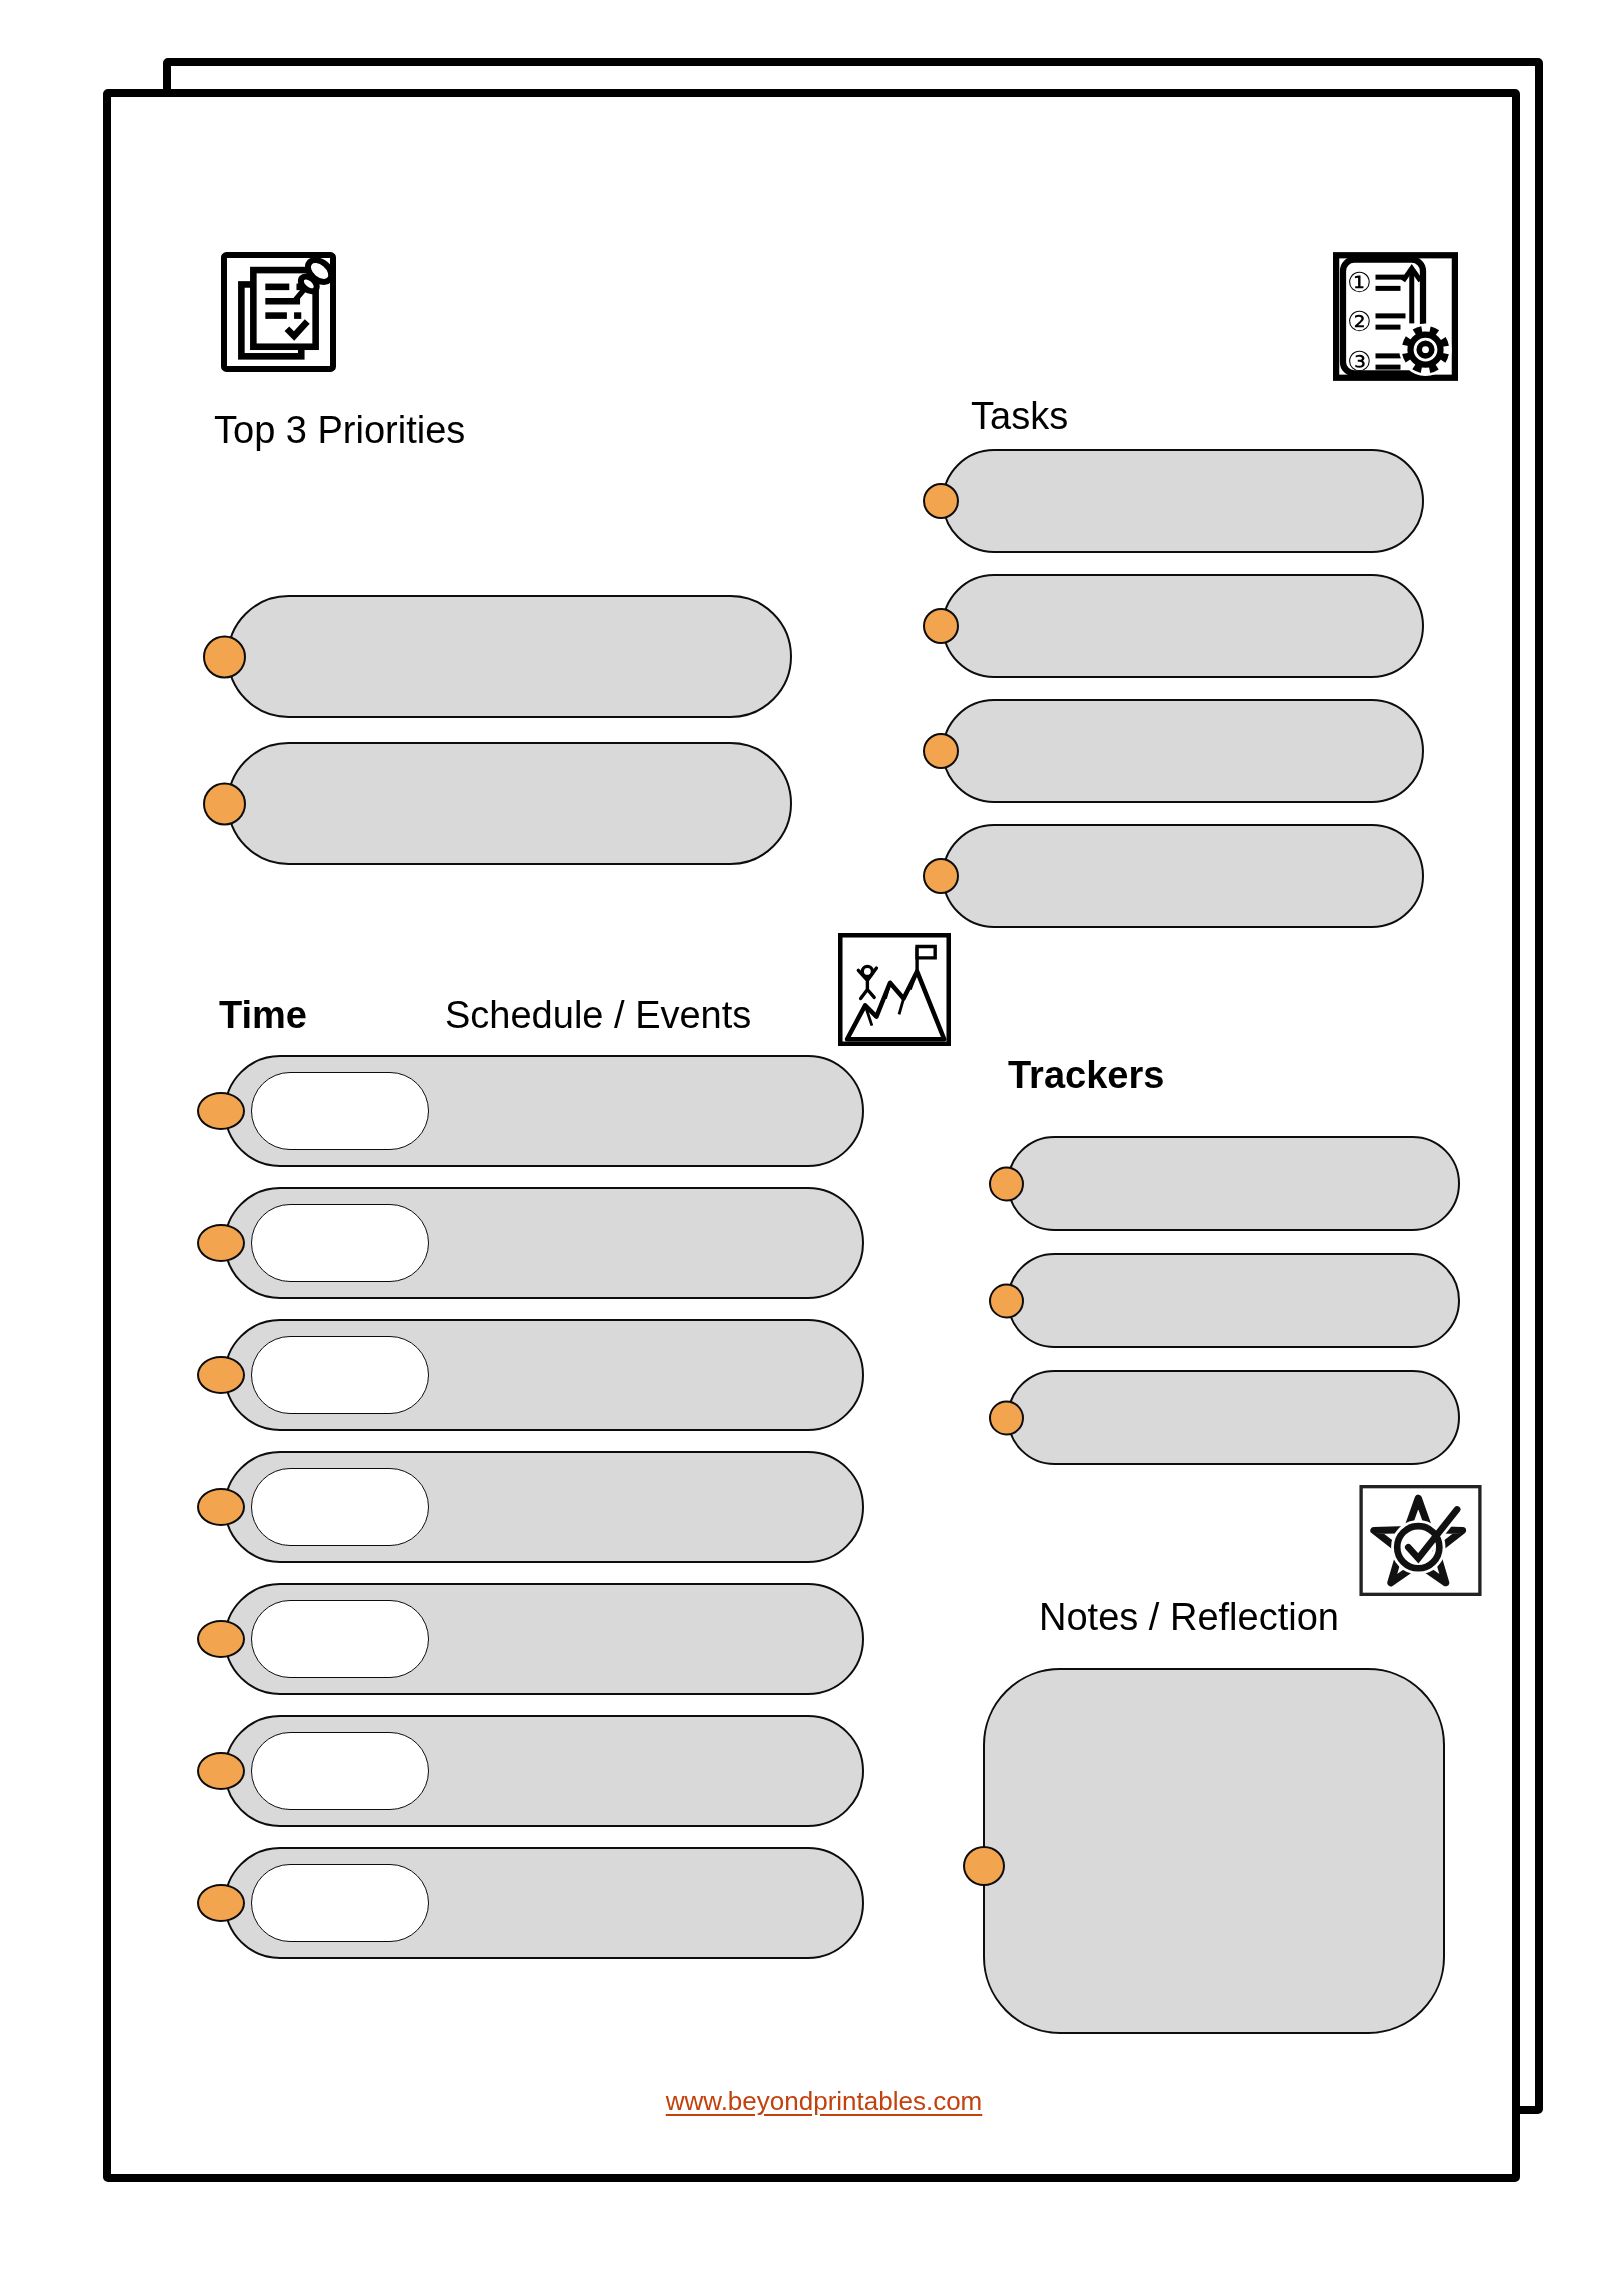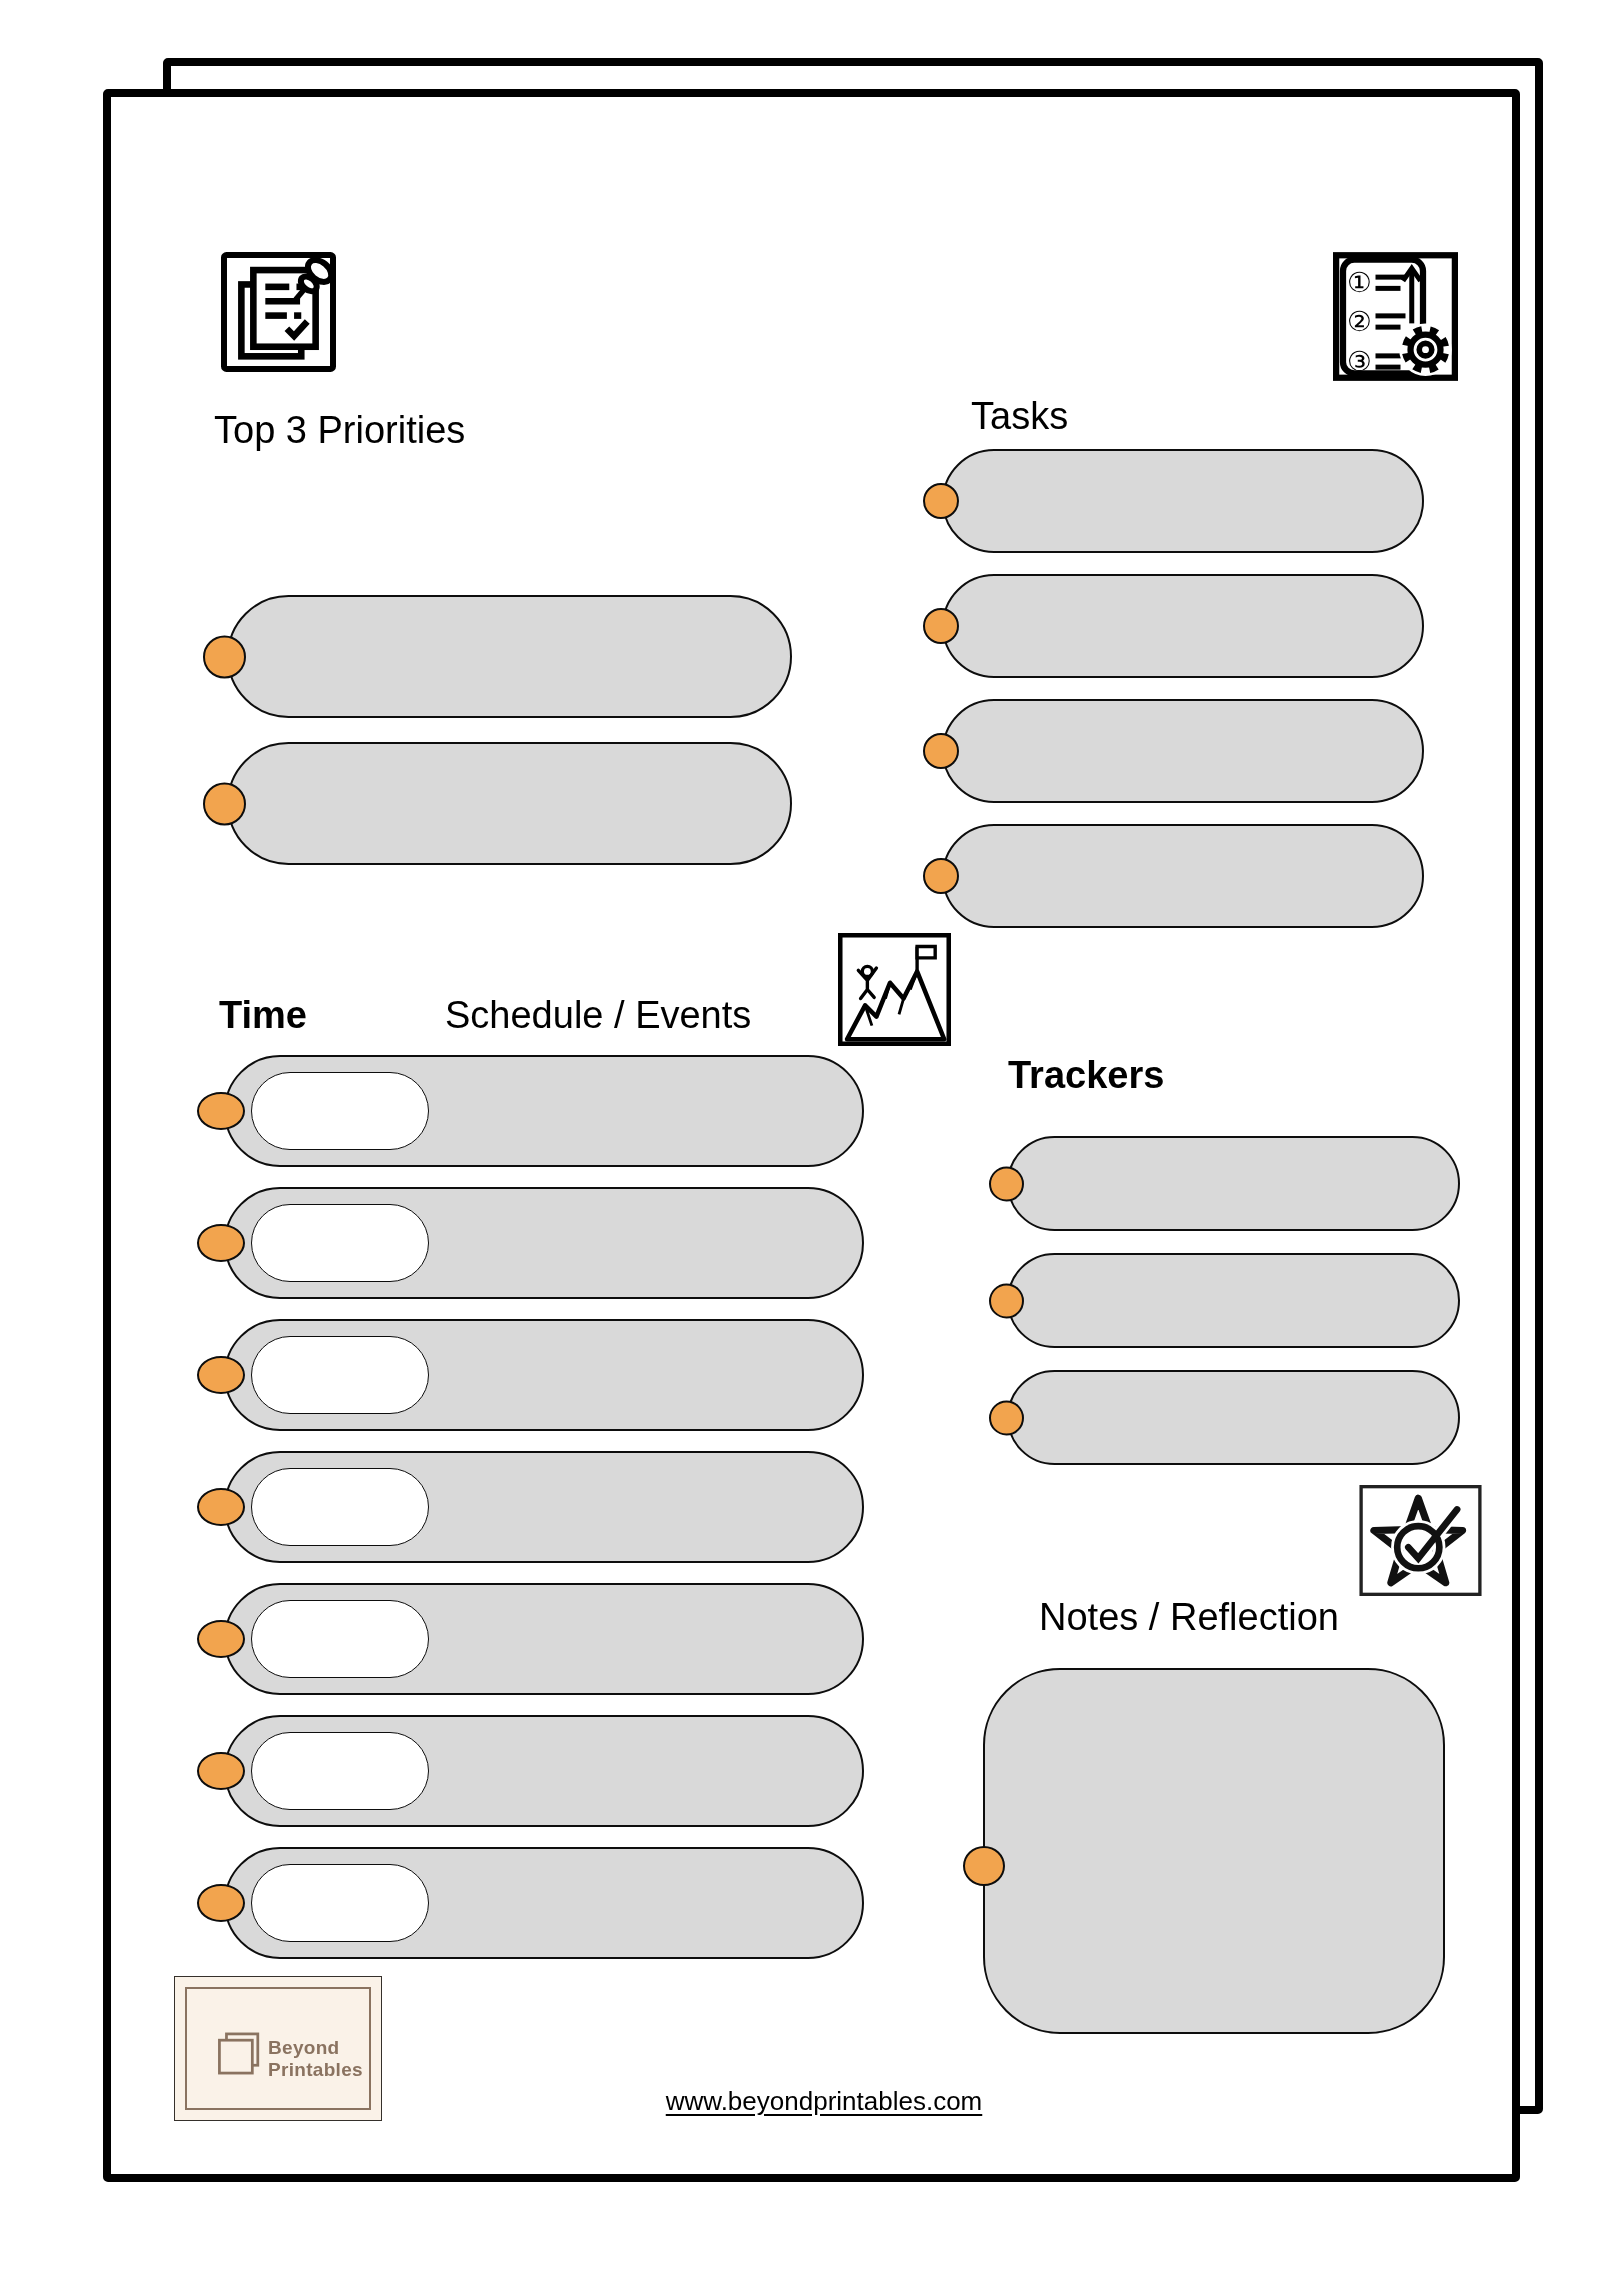--- a/index.html
+++ b/index.html
@@ -95,21 +95,21 @@
   .logo-text {
     position:absolute; left:93px; top:60px;
     font-size:19px; font-weight:600; line-height:1.18; color:#8A7360; letter-spacing:0.3px;
   }
 
   
   .footer-url {
     left:0; top:1989px; width:1401px; text-align:center;
     font-size:26px; color:#111;
   }
-  .footer-url a { color:#000000; text-decoration:underline; text-underline-offset:4.2px; cursor:pointer;margin-left:25px; }
+  .footer-url a { color:#c2410c; text-decoration:underline; text-underline-offset:4.2px; cursor:pointer;margin-left:25px; }
 </style>
 </head>
 <body>
 
 <div class="back-page"></div>
 
 <div class="front-page">
 
   <svg class="ic icon-notes" viewBox="0 0 96 100">
     <rect x="2.5" y="2.5" width="91" height="95" rx="2" fill="#fff" stroke="#000" stroke-width="5"></rect>
@@ -244,30 +244,19 @@
     <path d="M44 56 L53 66 L88 22" fill="none" stroke="#fff" stroke-width="11" stroke-linecap="round"></path>
     <circle cx="53" cy="56" r="19" fill="none" stroke="#111" stroke-width="6"></circle>
     <path d="M44 56 L53 66 L88 22" fill="none" stroke="#111" stroke-width="6" stroke-linecap="round"></path>
   </svg>
 
   <div class="h-section h-notes">Notes / Reflection</div>
   <div class="notes-box">
     <span class="dot"></span>
   </div>
 
-  <div class="logo">
-    <div class="logo-inner"></div>
-    <svg class="logo-mark" viewBox="0 0 60 60">
-      <rect x="14" y="5" width="40" height="40" fill="none" stroke="#8A7360" stroke-width="3.5"></rect>
-      <rect x="5" y="13" width="42" height="42" fill="#FAF2E8" stroke="#8A7360" stroke-width="3.5"></rect>
-    </svg>
-    <div class="logo-text">
-      <div>Beyond</div>
-      <div>Printables</div>
-    </div>
-  </div>
 
   <div class="footer-url">
     <a>www.beyondprintables.com</a>
   </div>
 
 </div>
 
 
 </body></html>

